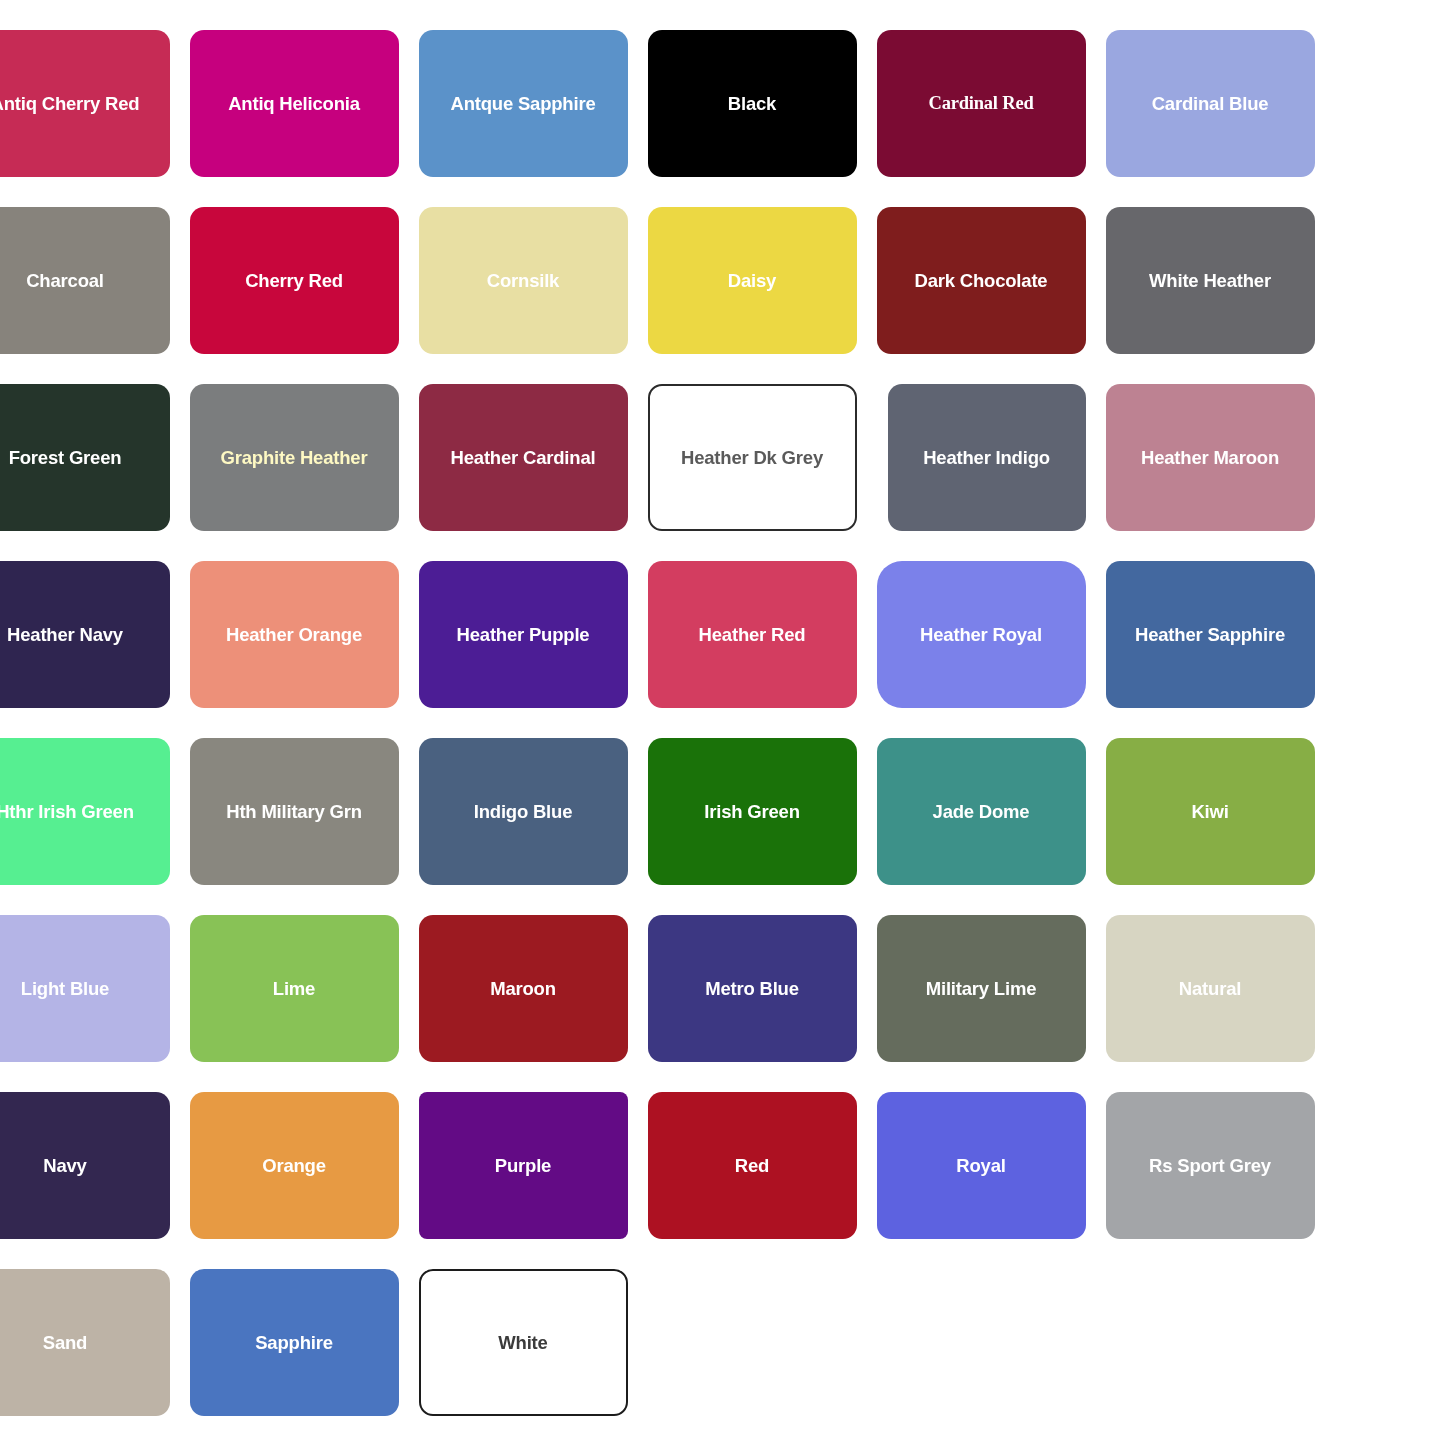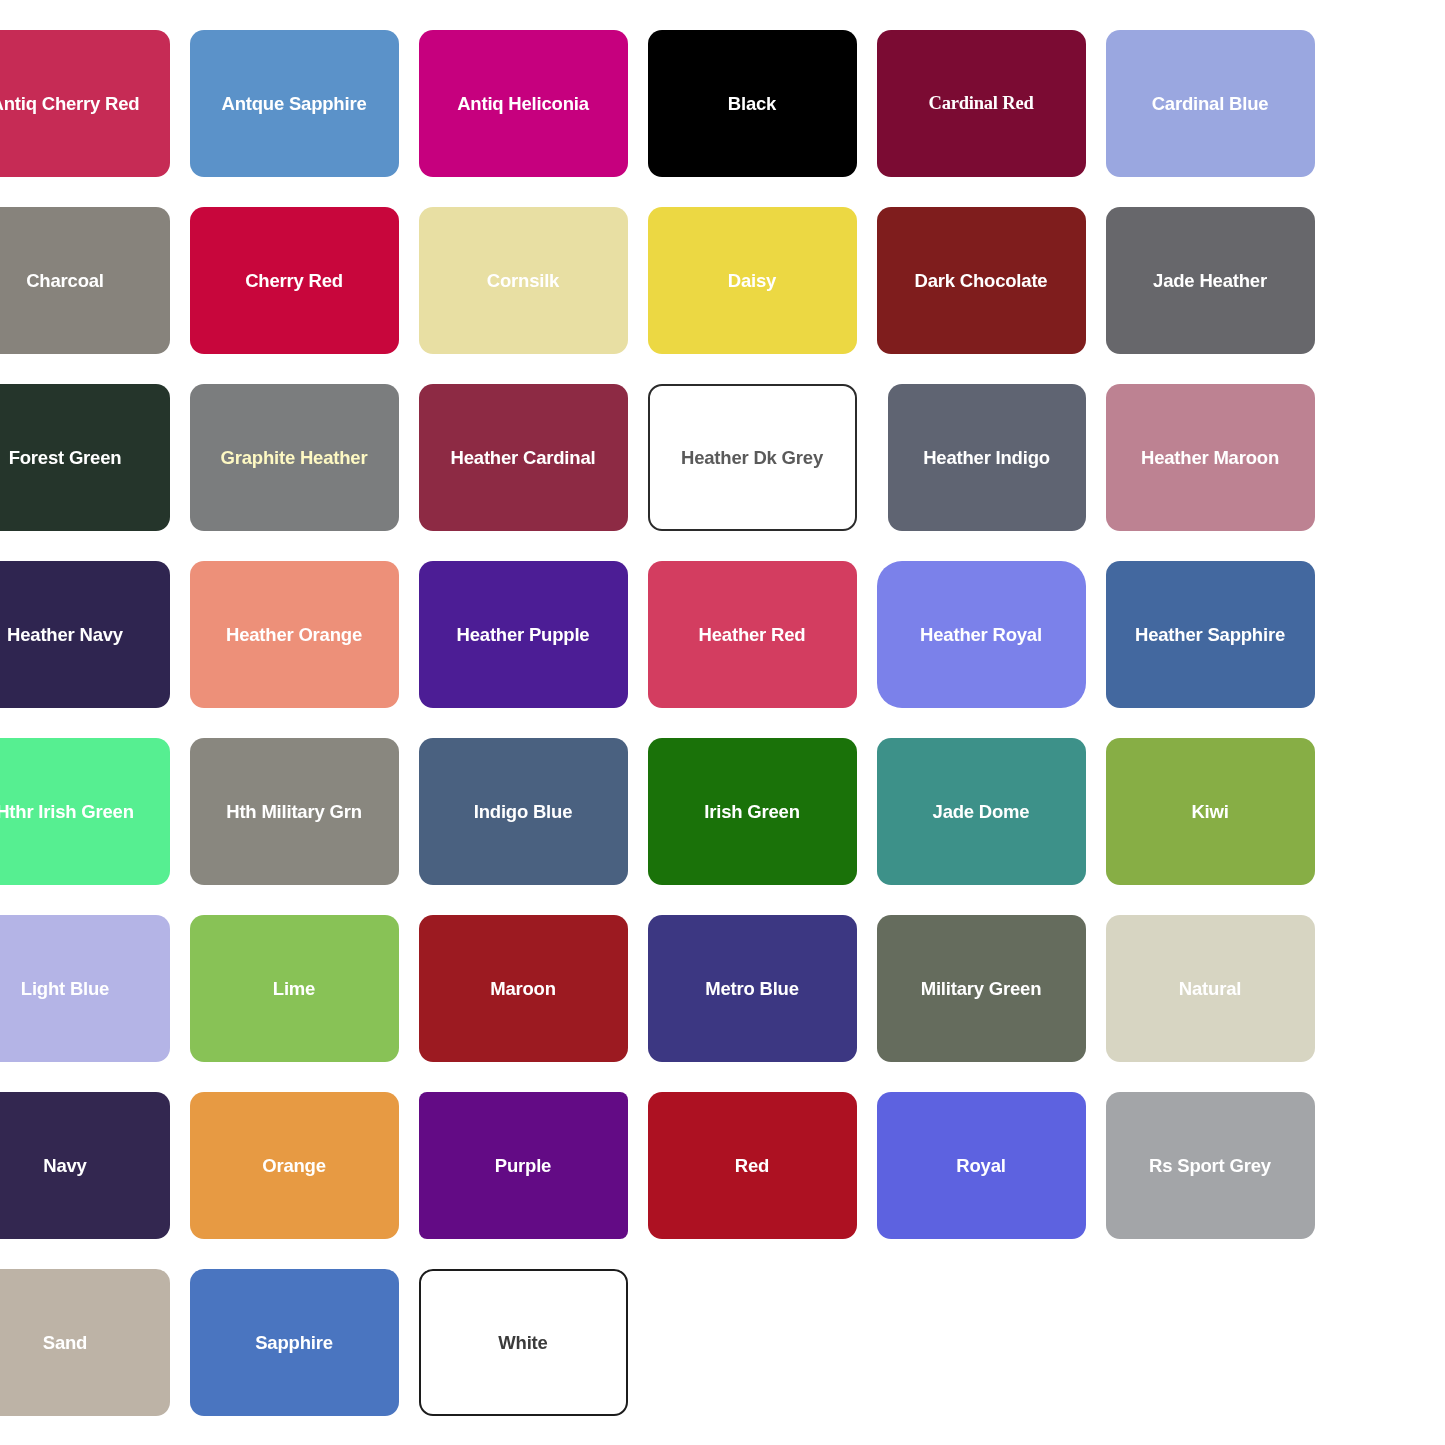--- a/index.html
+++ b/index.html
@@ -49,25 +49,25 @@
     white-space: nowrap;
   }
 </style>
 </head>
 <body>
 
 <main id="swatch-grid" style="background: rgb(255, 255, 255);">
     <div class="swatch" style="background: rgb(198, 43, 85); border-radius: 14px;">
       <span class="swatch-label" style="color: rgb(255, 255, 255);">Antiq Cherry Red</span>
     </div>
+    <div class="swatch" style="background: rgb(198, 0, 126); border-radius: 14px;">
+      <span class="swatch-label" style="color: rgb(255, 255, 255);">Antiq Heliconia</span>
+    </div>
     <div class="swatch" style="background: rgb(91, 146, 201); border-radius: 14px;">
       <span class="swatch-label" style="color: rgb(255, 255, 255);">Antque Sapphire</span>
-    </div>
-    <div class="swatch" style="background: rgb(198, 0, 126); border-radius: 14px;">
-      <span class="swatch-label" style="color: rgb(255, 255, 255);">Antiq Heliconia</span>
     </div>
     <div class="swatch" style="background: rgb(0, 0, 0); border-radius: 14px;">
       <span class="swatch-label" style="color: rgb(255, 255, 255);">Black</span>
     </div>
     <div class="swatch" style="background: rgb(123, 11, 51); border-radius: 14px; font-family: Liberation Serif, serif;">
       <span class="swatch-label" style="color: rgb(255, 255, 255);">Cardinal Red</span>
     </div>
     <div class="swatch" style="background: rgb(154, 167, 224); border-radius: 14px;">
       <span class="swatch-label" style="color: rgb(255, 255, 255);">Cardinal Blue</span>
     </div>
@@ -80,21 +80,21 @@
     <div class="swatch" style="background: rgb(232, 223, 163); border-radius: 14px;">
       <span class="swatch-label" style="color: rgb(255, 255, 255);">Cornsilk</span>
     </div>
     <div class="swatch" style="background: rgb(236, 216, 67); border-radius: 14px;">
       <span class="swatch-label" style="color: rgb(255, 255, 255);">Daisy</span>
     </div>
     <div class="swatch" style="background: #7f1d1d; border-radius: 14px;">
       <span class="swatch-label" style="color: rgb(255, 255, 255);">Dark Chocolate</span>
     </div>
     <div class="swatch" style="background: rgb(103, 103, 107); border-radius: 14px;">
-      <span class="swatch-label" style="color: rgb(255, 255, 255);">Jade Heather</span>
+      <span class="swatch-label" style="color: rgb(255, 255, 255);">White Heather</span>
     </div>
     <div class="swatch" style="background: rgb(37, 53, 43); border-radius: 14px;">
       <span class="swatch-label" style="color: rgb(255, 255, 255);">Forest Green</span>
     </div>
     <div class="swatch" style="background: rgb(123, 125, 126); border-radius: 14px;">
       <span class="swatch-label" style="color: #fef9c3;">Graphite Heather</span>
     </div>
     <div class="swatch" style="background: rgb(141, 42, 68); border-radius: 14px;">
       <span class="swatch-label" style="color: rgb(255, 255, 255);">Heather Cardinal</span>
     </div>
@@ -149,21 +149,21 @@
     <div class="swatch" style="background: rgb(136, 194, 86); border-radius: 14px;">
       <span class="swatch-label" style="color: rgb(255, 255, 255);">Lime</span>
     </div>
     <div class="swatch" style="background: rgb(156, 26, 33); border-radius: 14px;">
       <span class="swatch-label" style="color: rgb(255, 255, 255);">Maroon</span>
     </div>
     <div class="swatch" style="background: rgb(60, 55, 130); border-radius: 14px;">
       <span class="swatch-label" style="color: rgb(255, 255, 255);">Metro Blue</span>
     </div>
     <div class="swatch" style="background: rgb(101, 108, 93); border-radius: 14px;">
-      <span class="swatch-label" style="color: rgb(255, 255, 255);">Military Green</span>
+      <span class="swatch-label" style="color: rgb(255, 255, 255);">Military Lime</span>
     </div>
     <div class="swatch" style="background: rgb(215, 213, 194); border-radius: 14px;">
       <span class="swatch-label" style="color: rgb(255, 255, 255);">Natural</span>
     </div>
     <div class="swatch" style="background: rgb(51, 39, 80); border-radius: 14px;">
       <span class="swatch-label" style="color: rgb(255, 255, 255);">Navy</span>
     </div>
     <div class="swatch" style="background: rgb(231, 154, 67); border-radius: 14px;">
       <span class="swatch-label" style="color: rgb(255, 255, 255);">Orange</span>
     </div>

